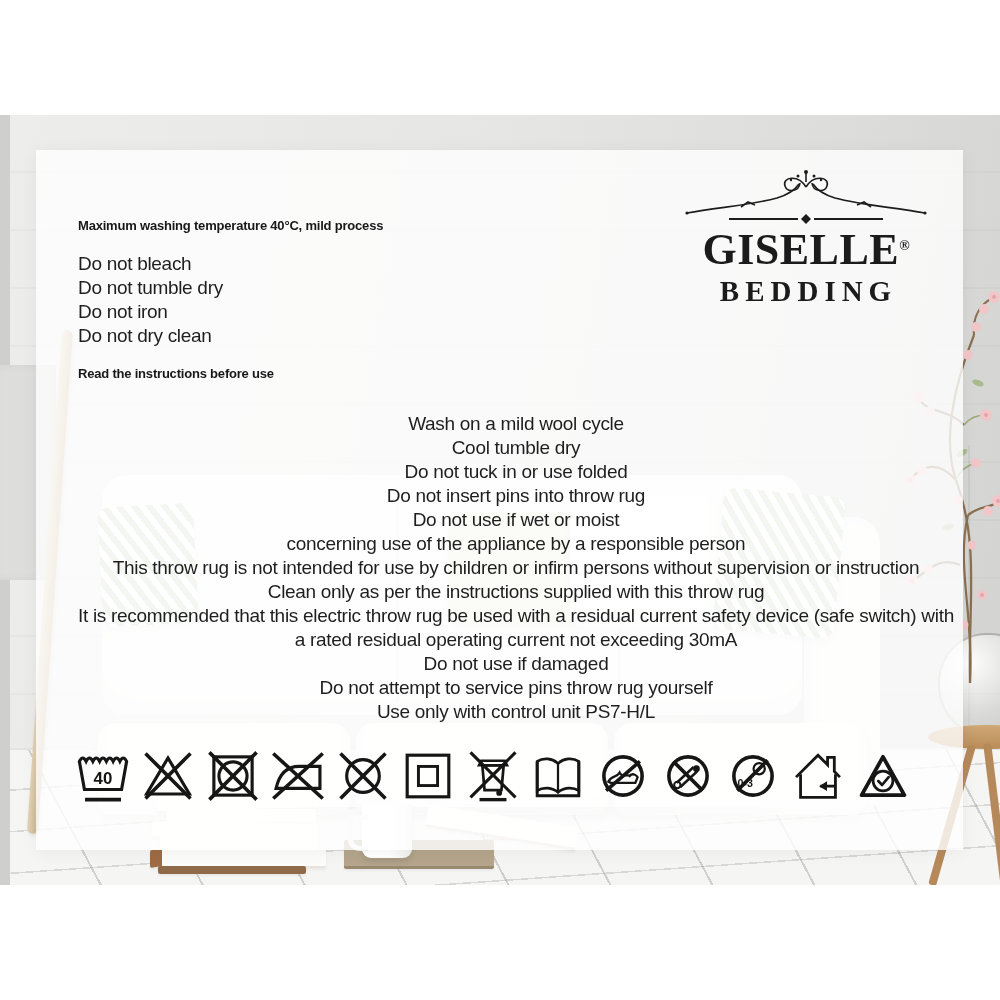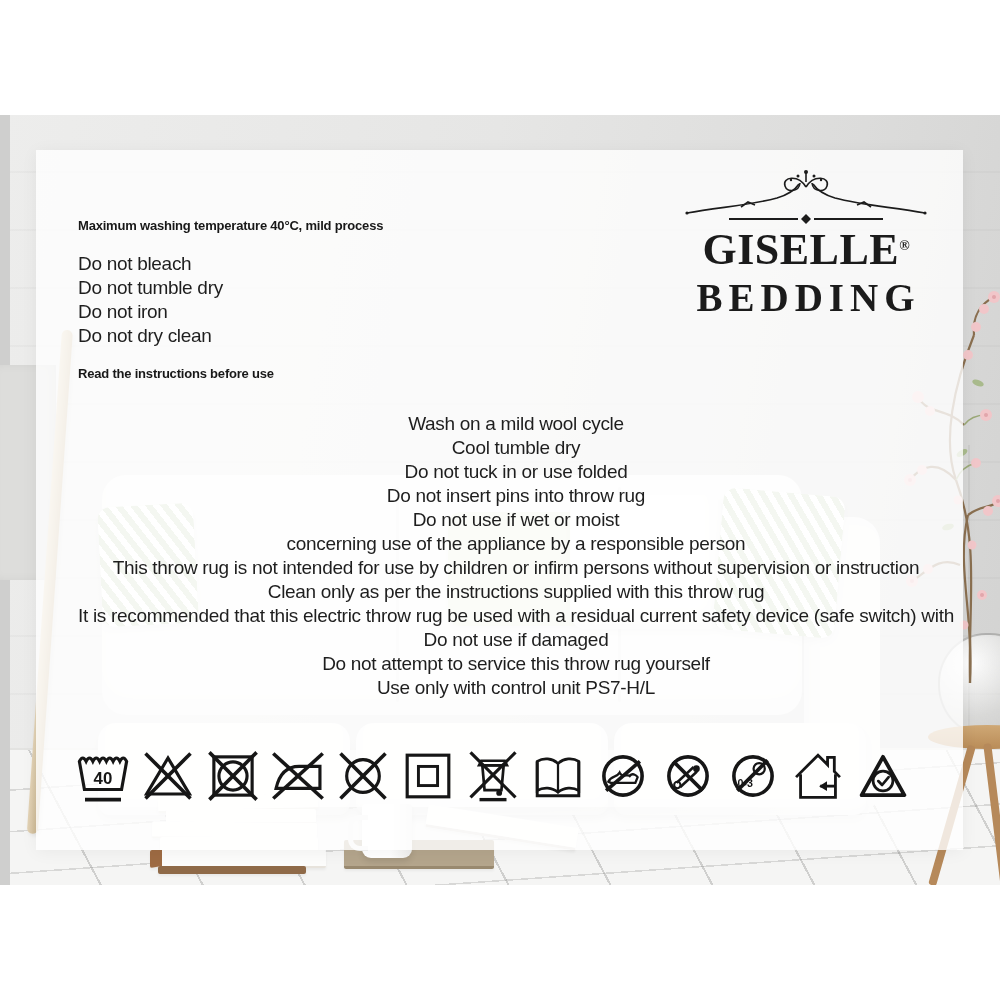--- a/index.html
+++ b/index.html
@@ -89,21 +89,21 @@
 
   .icons-row{position:absolute;left:40px;top:596px;display:flex;gap:11px;align-items:center;}
   .cicon{display:block;}
 
   
   .logo{position:absolute;left:645px;top:18px;width:250px;text-align:center;color:#161616;}
   .flourish{display:block;margin:0 auto 2px auto;}
   .brand-name{font-family:"Liberation Serif",serif;font-weight:bold;font-size:44px;line-height:1.02;
         letter-spacing:0.5px;color:#1b1b1b;}
   .brand-name sup{font-size:14px;vertical-align:14px;letter-spacing:0;}
-  .brand-sub{font-family:"Liberation Serif",serif;font-weight:bold;font-size:39px;letter-spacing:6px;
+  .brand-sub{font-family:"Liberation Serif",serif;font-weight:bold;font-size:29px;letter-spacing:6px;
         margin-top:2px;padding-left:5px;color:#1b1b1b;}
 </style>
 </head>
 <body>
 
 <div class="stage">
 
   <div class="photo">
     <div class="wall"></div>
     <div class="wall-seam"></div>
@@ -235,22 +235,23 @@
     <div class="list instr-list">
         <div class="line">Wash on a mild wool cycle</div>
         <div class="line">Cool tumble dry</div>
         <div class="line">Do not tuck in or use folded</div>
         <div class="line">Do not insert pins into throw rug</div>
         <div class="line">Do not use if wet or moist</div>
         <div class="line">concerning use of the appliance by a responsible person</div>
         <div class="line">This throw rug is not intended for use by children or infirm persons without supervision or instruction</div>
         <div class="line">Clean only as per the instructions supplied with this throw rug</div>
         <div class="line">It is recommended that this electric throw rug be used with a residual current safety device (safe switch) with</div>
+        <div class="line">a rated residual operating current not exceeding 30mA</div>
         <div class="line">Do not use if damaged</div>
-        <div class="line">Do not attempt to service this throw rug yourself</div>
+        <div class="line">Do not attempt to service pins throw rug yourself</div>
         <div class="line">Use only with control unit PS7-H/L</div>
       </div>
 
     <div class="icons-row">
 
       <svg class="cicon" width="54" height="60" viewBox="0 0 48 52">
         <g stroke="#161616" fill="none" stroke-width="2.8">
           <path d="M3 13 Q6 7 9 13 Q12 7 15 13 Q18 7 21 13 Q24 7 27 13 Q30 7 33 13 Q36 7 39 13 Q42 7 45 13 L40.5 38 L7.5 38 Z"></path>
           <line x1="8" y1="47" x2="40" y2="47" stroke-width="3.2"></line>
         </g>

